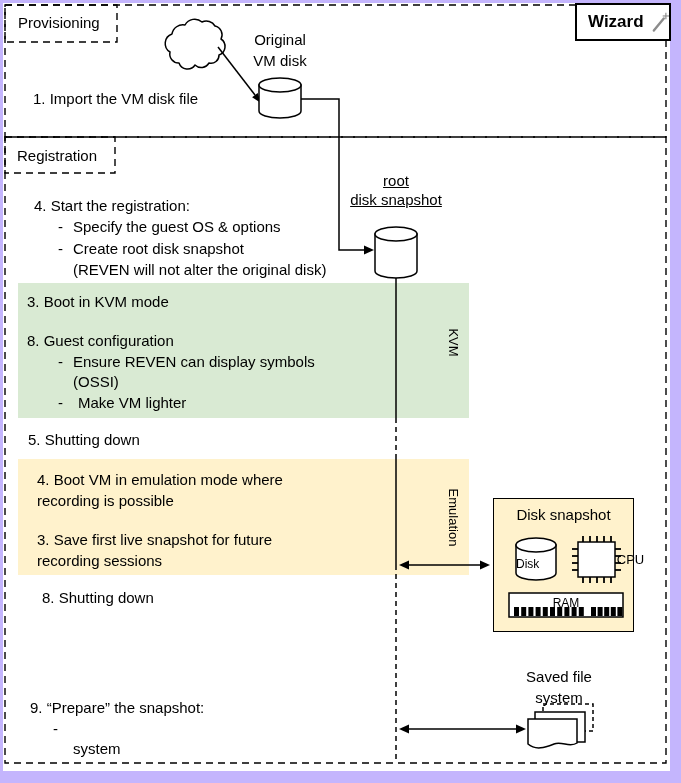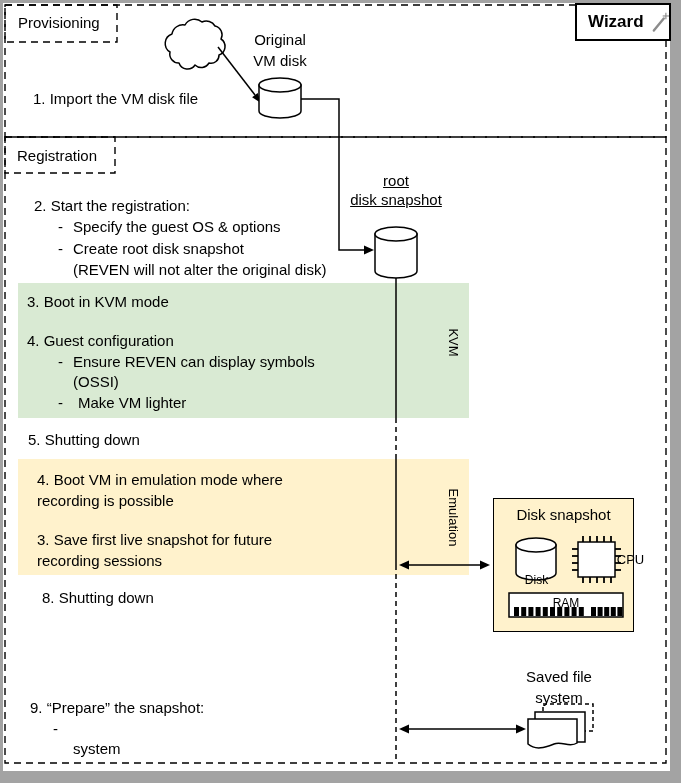--- a/index.html
+++ b/index.html
@@ -1,18 +1,18 @@
 <!DOCTYPE html>
 <html><head>
 <meta charset="utf-8">
 <style>
   html,body { margin:0; padding:0; background:#222; }
   .stage {
     position:relative; width:681px; height:783px;
-    background:#a3a3a3; overflow:hidden;
+    background:#c4b5fd; overflow:hidden;
     font-family:"Liberation Sans", sans-serif; color:#000;
   }
   .inner { position:absolute; left:3px; top:3px; width:667px; height:768px; background:#fff; z-index:0; }
   .box { position:absolute; z-index:1; }
   .kvm-box { left:18px; top:283px; width:451px; height:135px; background:#d9ead3; }
   .emu-box { left:18px; top:459px; width:451px; height:116px; background:#fff2cc; }
   .ds-box  { left:493px; top:498px; width:141px; height:134px; background:#fff2cc;
              border:1.5px solid #000; box-sizing:border-box; }
   svg.overlay { position:absolute; left:0; top:0; z-index:2; pointer-events:none; }
   .t { position:absolute; z-index:3; font-size:15px; line-height:19px; white-space:pre; }
@@ -157,51 +157,51 @@
     <span>Wizard</span>
     <svg width="26" height="30" viewBox="0 0 26 30">
       <line x1="4" y1="27" x2="18" y2="10" stroke="#8c8c8c" stroke-width="3.4" stroke-linecap="round"></line>
       <line x1="21" y1="2" x2="21" y2="11" stroke="#8c8c8c" stroke-width="1.6"></line>
       <line x1="16.5" y1="6.5" x2="25.5" y2="6.5" stroke="#8c8c8c" stroke-width="1.6"></line>
     </svg>
   </div>
 
   <div class="t" style="left:17px; top:146px;">Registration</div>
 
-  <div class="t" style="left:34px; top:196px;">2. Start the registration:</div>
+  <div class="t" style="left:34px; top:196px;">4. Start the registration:</div>
   <div class="t" style="left:58px; top:217px;">-</div>
   <div class="t" style="left:73px; top:217px;">Specify the guest OS &amp; options</div>
   <div class="t" style="left:58px; top:239px;">-</div>
   <div class="t" style="left:73px; top:239px;">Create root disk snapshot</div>
   <div class="t" style="left:73px; top:260px;">(REVEN will not alter the original disk)</div>
 
   <div class="t pre ctr" style="left:346px; top:171px; width:100px;text-decoration:underline;">root
 disk snapshot</div>
 
   <div class="t" style="left:27px; top:292px;">3. Boot in KVM mode</div>
-  <div class="t" style="left:27px; top:331px;">4. Guest configuration</div>
+  <div class="t" style="left:27px; top:331px;">8. Guest configuration</div>
   <div class="t" style="left:58px; top:352px;">-</div>
   <div class="t" style="left:73px; top:352px;">Ensure REVEN can display symbols</div>
   <div class="t" style="left:73px; top:372px;">(OSSI)</div>
   <div class="t" style="left:58px; top:393px;">-</div>
   <div class="t" style="left:78px; top:393px;">Make VM lighter</div>
   <div class="t rot ctr" style="left:433px; top:333px; width:40px;">KVM</div>
 
   <div class="t" style="left:28px; top:430px;">5. Shutting down</div>
 
   <div class="t pre" style="left:37px; top:469px; line-height:21px;">4. Boot VM in emulation mode where
 recording is possible</div>
   <div class="t pre" style="left:37px; top:529px; line-height:21px;">3. Save first live snapshot for future
 recording sessions</div>
   <div class="t rot ctr" style="left:419px; top:508px; width:68px;">Emulation</div>
 
   <div class="t" style="left:42px; top:588px;">8. Shutting down</div>
 
   <div class="t ctr" style="left:493px; top:505px; width:141px;">Disk snapshot</div>
-  <div class="t small ctr" style="left:516px; top:557px; width:41px;margin-top:16px;">Disk</div>
+  <div class="t small ctr" style="left:516px; top:557px; width:21px;">Disk</div>
   <div class="t cpu-t ctr" style="left:578px; top:552px; width:37px;">CPU</div>
   <div class="t small ctr" style="left:509px; top:596px; width:114px;">RAM</div>
 
   <div class="t" style="left:30px; top:698px;">9. “Prepare” the snapshot:</div>
   <div class="t" style="left:53px; top:719px;">-</div>
   <div class="t" style="left:73px; top:739px;">system</div>
 
   <div class="t pre ctr" style="left:503px; top:666px; width:112px; line-height:21px;">Saved file
 system</div>
 </div>

